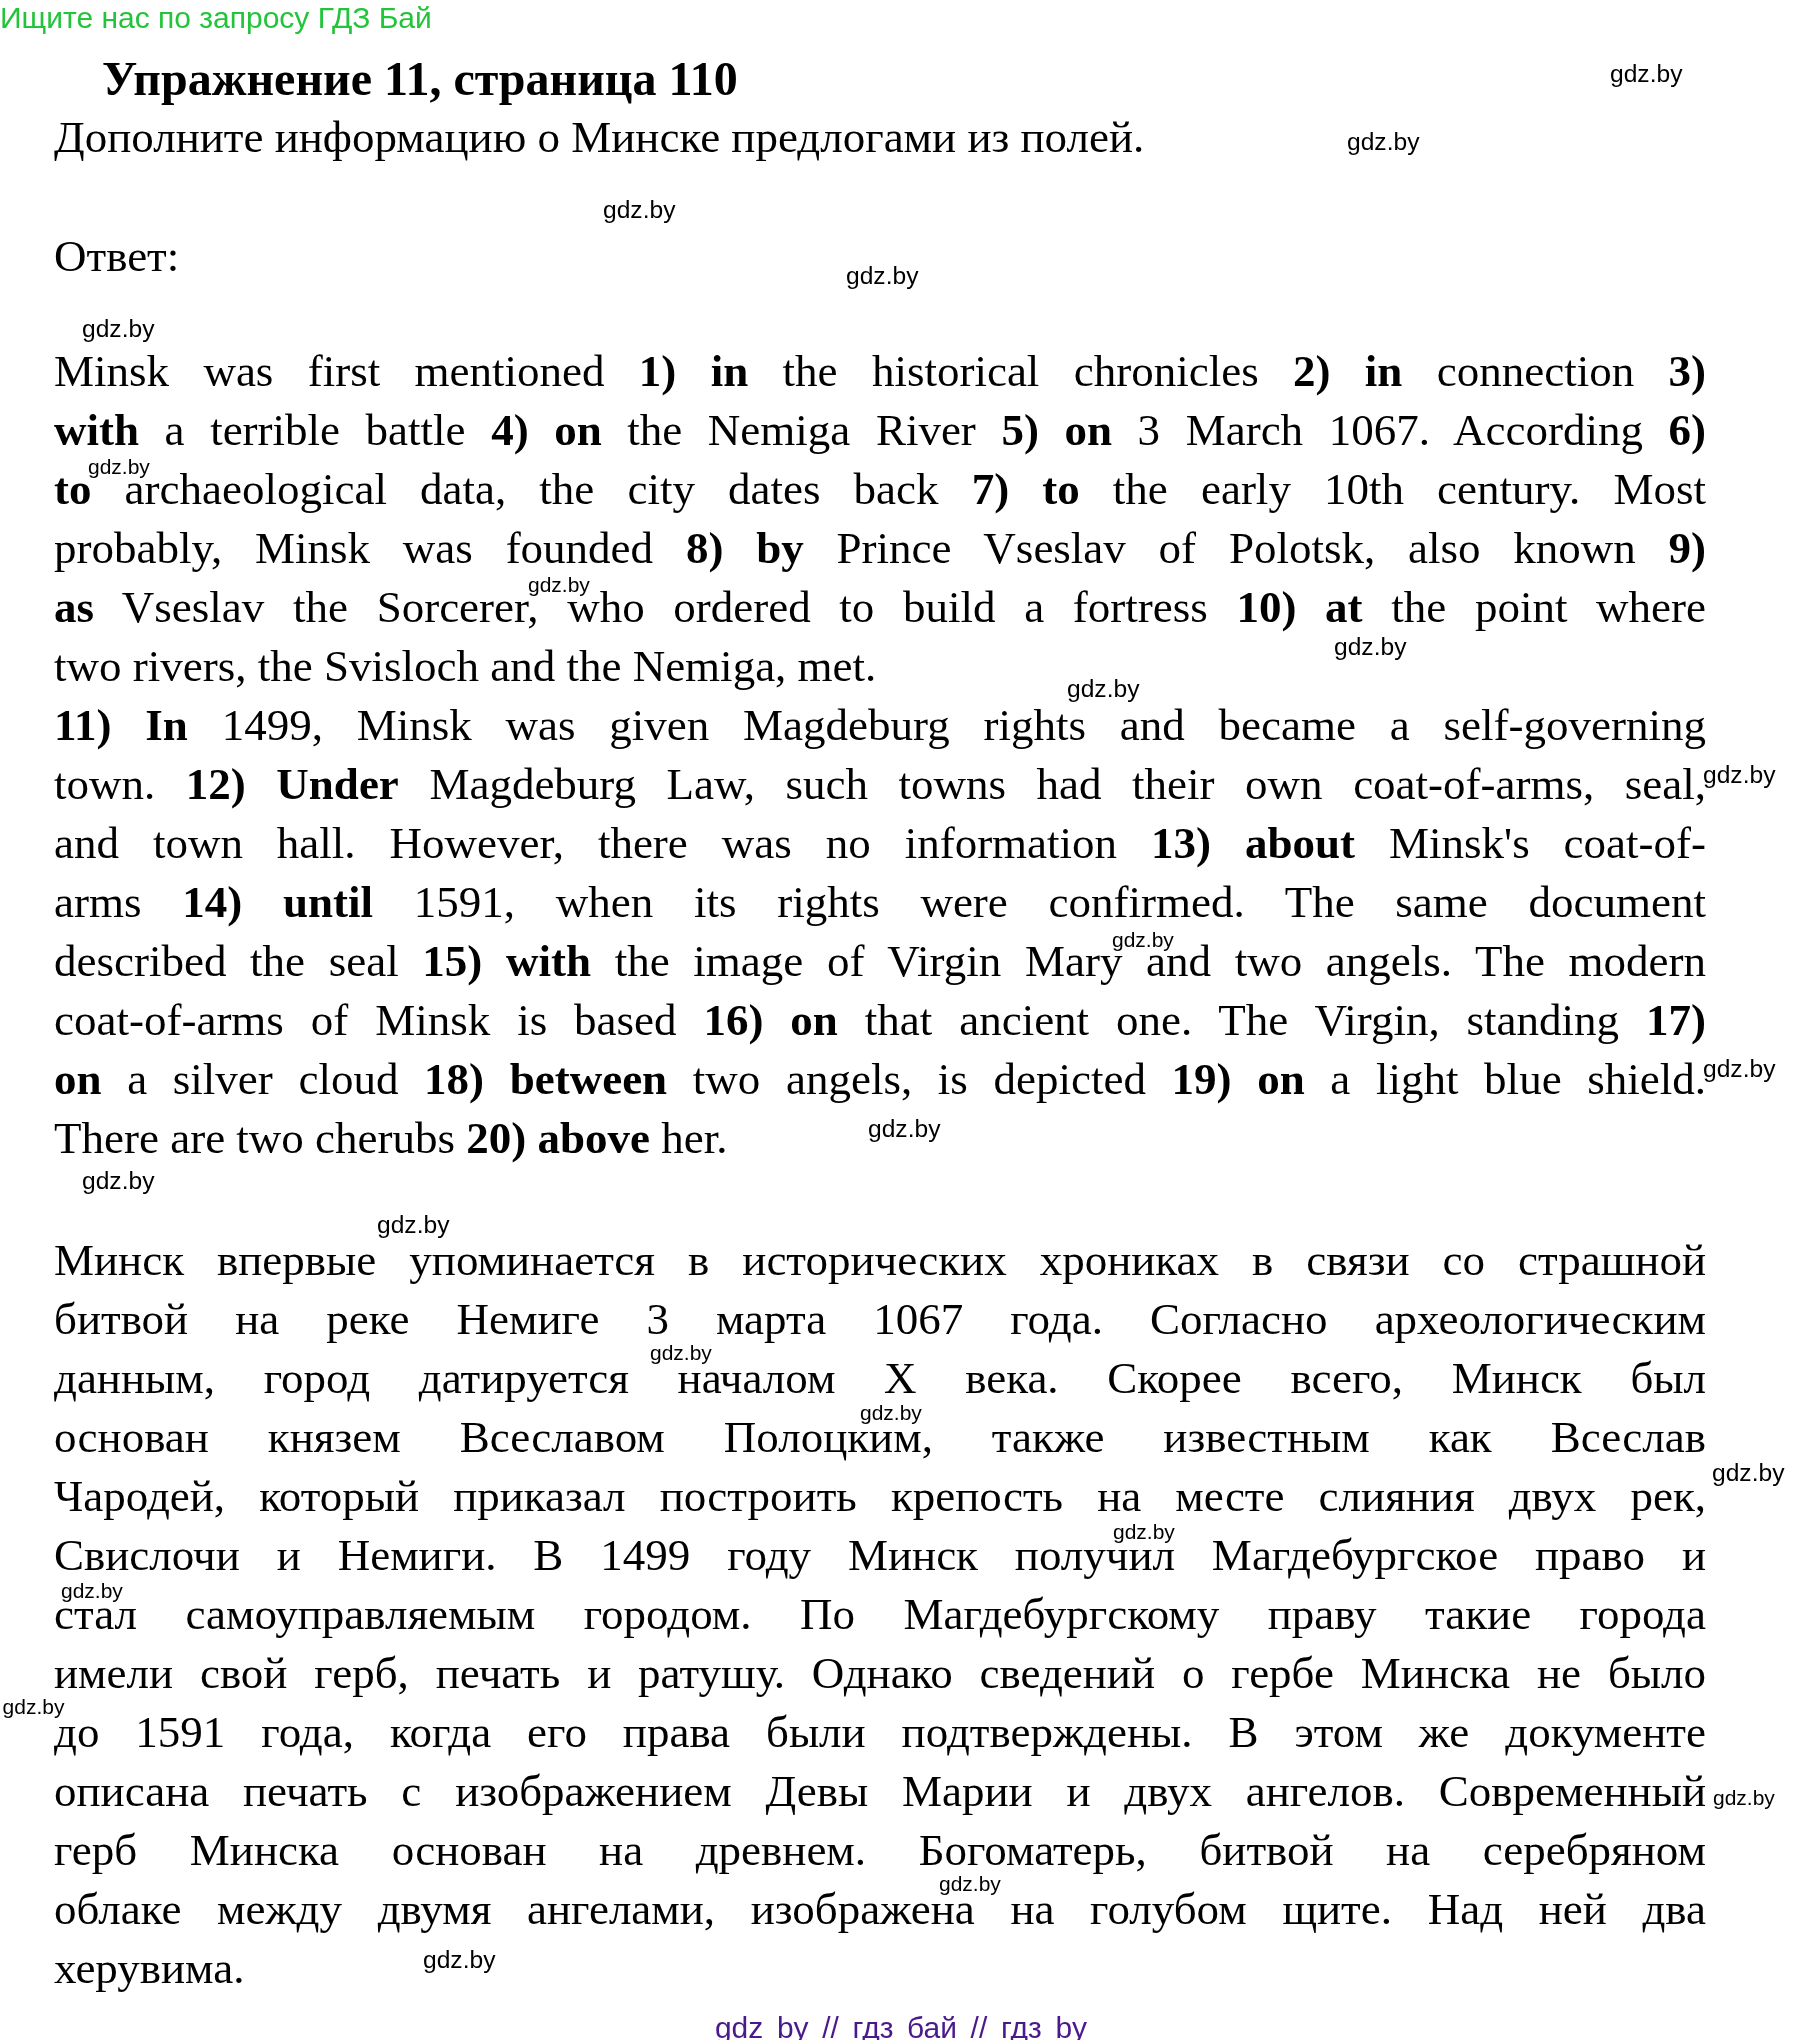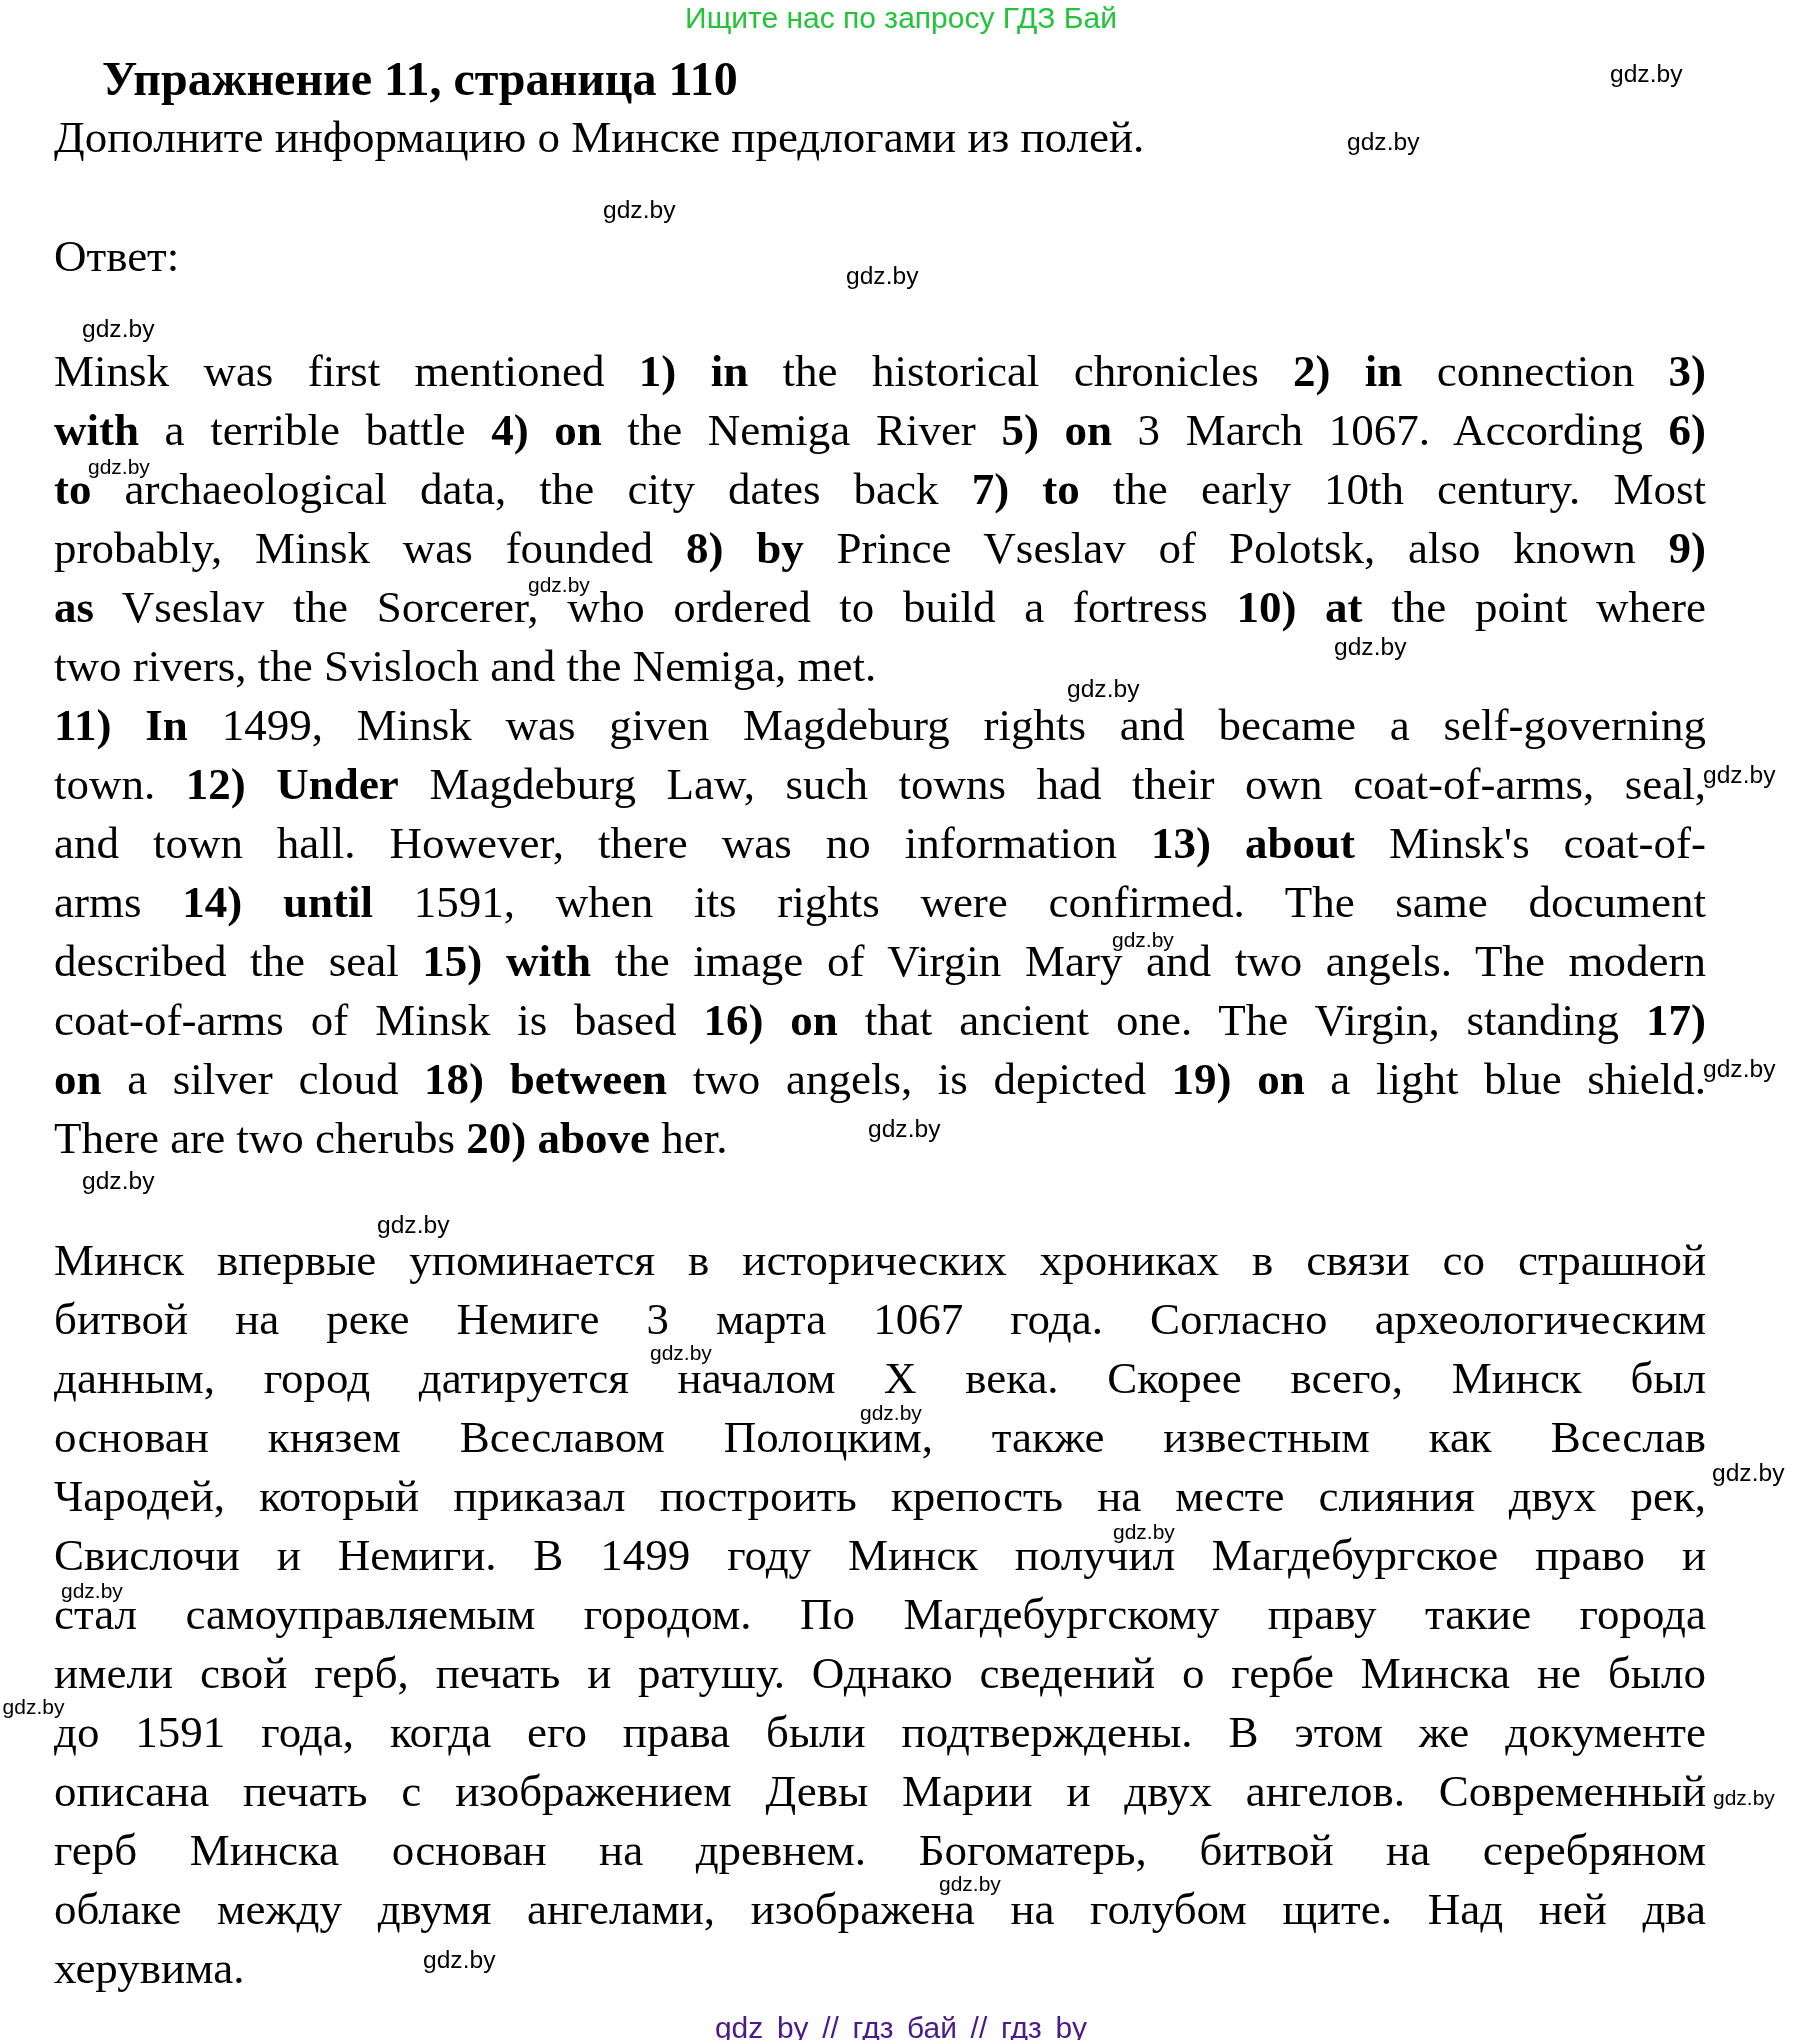--- a/index.html
+++ b/index.html
@@ -1,17 +1,17 @@
 <!DOCTYPE html>
 <html style="font-size:14px"><head>
 <meta charset="utf-8">
 <style>
   html, body { margin: 0; padding: 0; background: #ffffff; }
   body { width: 1802px; height: 2040px; position: relative; overflow: hidden; font-family: "Liberation Serif", serif; color: #000; }
-  .banner { position: absolute; top: 0; left: 0; width: 1802px; text-align: center; font-family: "Liberation Sans", sans-serif; font-size: 30px; color: #22c43a; line-height: 35px; }
+  .banner { position: absolute; top: 0; left: 0; width: 1802px; text-align: left; font-family: "Liberation Sans", sans-serif; font-size: 30px; color: #22c43a; line-height: 35px; }
   .title { position: absolute; left: 54px; top: 51px; font-size: 48px; font-weight: bold; line-height: 56px; margin-left: 48px; }
   .task { position: absolute; left: 54px; top: 111px; font-size: 45px; line-height: 53px; }
   .answer-label { position: absolute; left: 54px; top: 230px; font-size: 45px; line-height: 53px; }
   .para { position: absolute; left: 54px; width: 1652px; font-size: 45px; text-align: justify; text-align-last: left; }
   .para .line { display: block; height: 59px; line-height: 59px; white-space: nowrap; text-align-last: justify; }
   .para .line.last { text-align-last: left; }
   .en { top: 342px; }
   .ru { top: 1231px; }
   .para b { font-weight: bold; }
   .wm { position: absolute; font-family: "Liberation Sans", sans-serif; font-size: 24.6px; color: #000000; line-height: 26px; }

